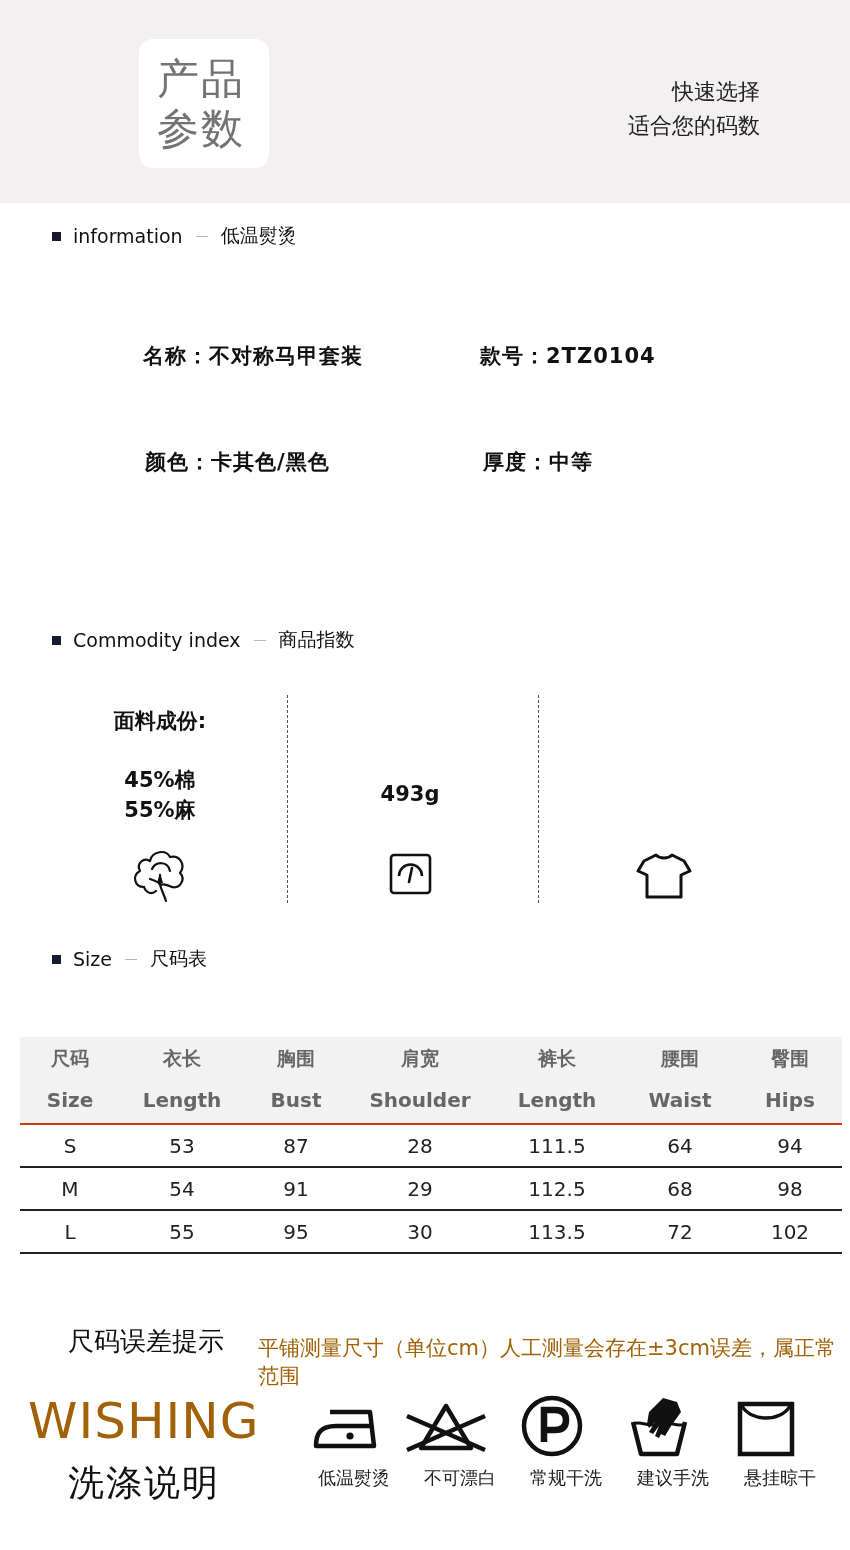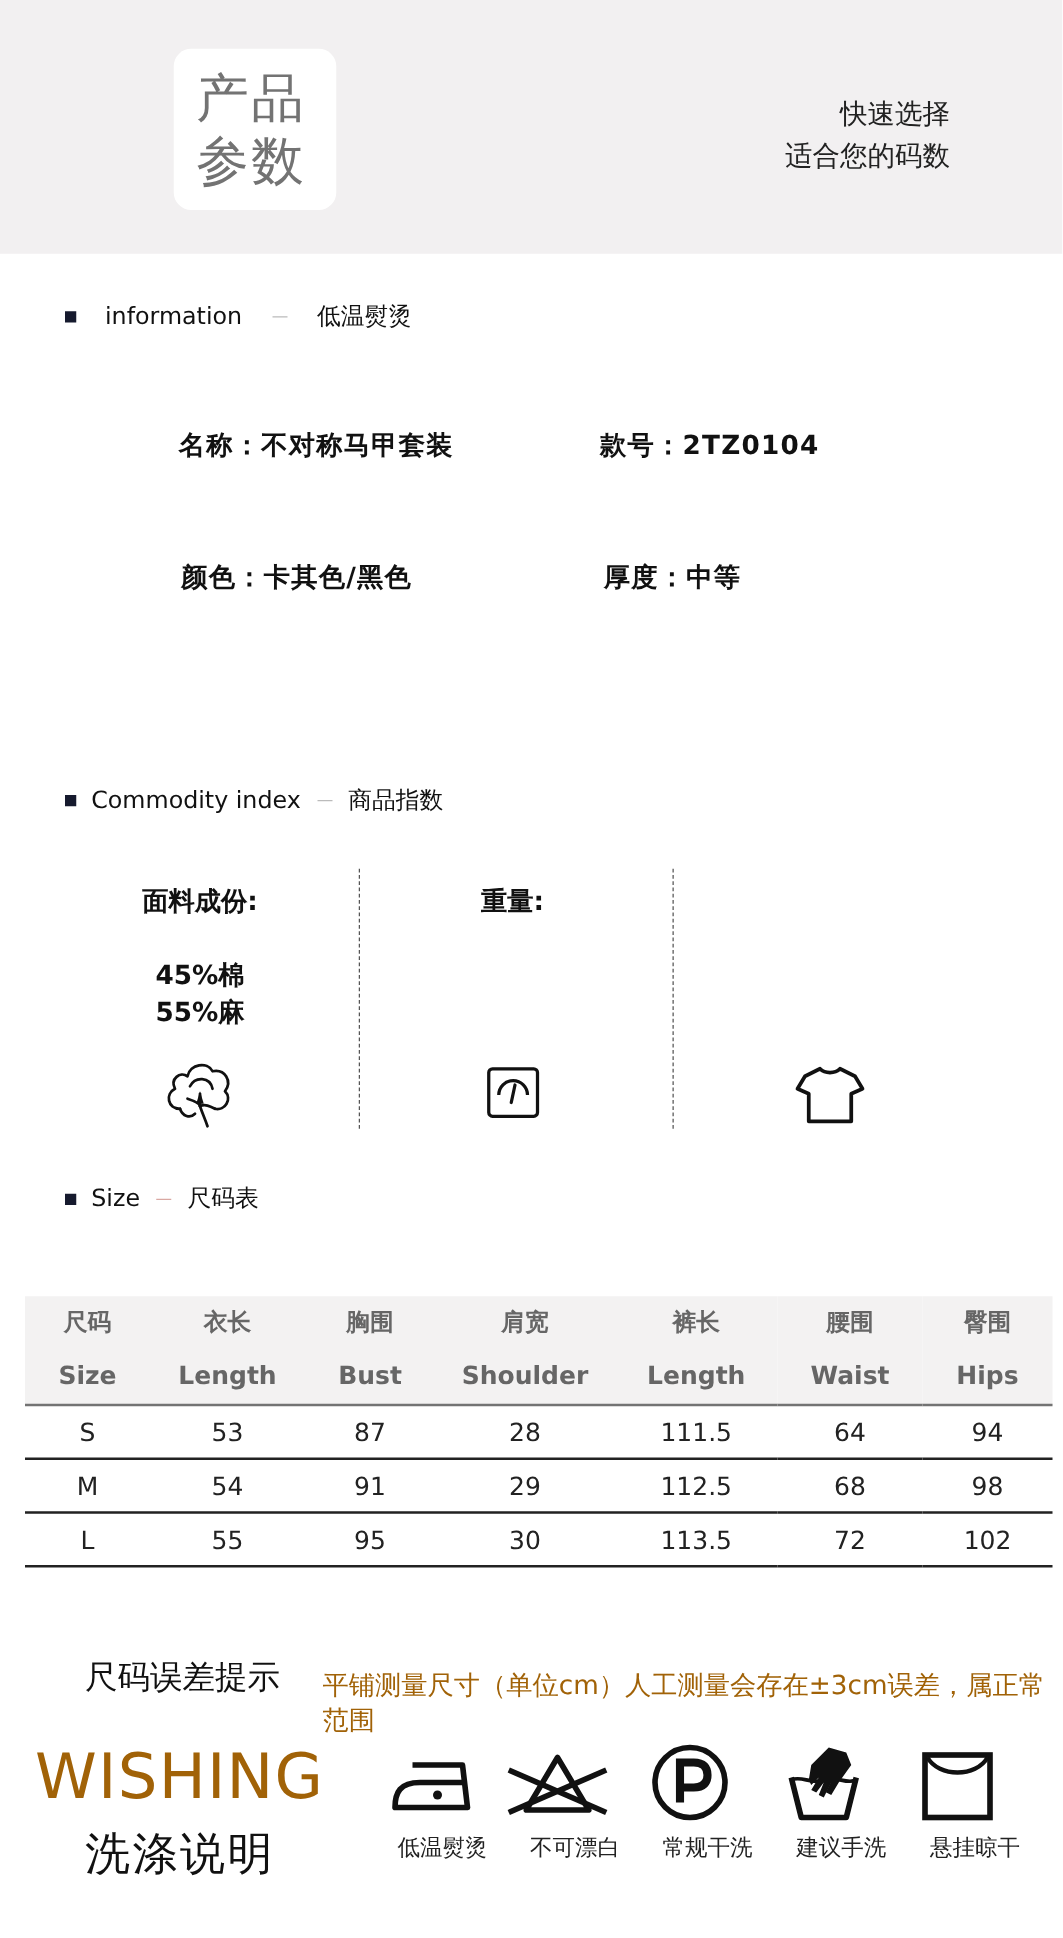--- a/index.html
+++ b/index.html
@@ -33,21 +33,21 @@
   .col .val { position: absolute; left: 0; width: 100%; font-size: 21px; font-weight: bold; line-height: 30px; }
   .col .icon { position: absolute; left: 50%; transform: translateX(-50%); top: 152px; width: 60px; height: 56px; }
   .vdash { position: absolute; top: 695px; height: 208px; width: 0; border-left: 1px dashed #555; }
 
   
   .size-table { position: absolute; left: 20px; top: 1037px; width: 822px; border-collapse: collapse; }
   .size-table thead tr { background: #f3f2f2; }
   .size-table th { font-weight: bold; color: #666; text-align: center; padding: 0; }
   .size-table th .zh { display: block; height: 43px; line-height: 43px; font-size: 19px; }
   .size-table th .en { display: block; height: 43px; line-height: 41px; font-size: 20px; }
-  .size-table thead tr th { border-bottom: 2px solid #737373; }
+  .size-table thead tr th { border-bottom: 2px solid #c2410c; }
   .size-table td { text-align: center; height: 43px; font-size: 20px; color: #222; border-bottom: 2px solid #222; }
 
   
   .note-title { position: absolute; left: 68px; top: 1324px; font-size: 26px; color: #111; }
   .note-text { position: absolute; left: 258px; top: 1334px; font-size: 21px; color: #a16207; }
 
   
   .brand { position: absolute; left: 28px; top: 1392px; font-size: 50px; letter-spacing: 1px; color: #a16207; font-family: "DejaVu Sans", sans-serif; }
   .wash-title { position: absolute; left: 68px; top: 1459px; font-size: 36px; color: #111; letter-spacing: 2px; }
   .care { position: absolute; top: 1394px; width: 100px; text-align: right; }
@@ -59,21 +59,21 @@
 
 <div class="header">
   <div class="header-badge">
     <div class="line l1">产品</div>
     <div class="line l2">参数</div>
   </div>
   <div class="header-sub s1">快速选择</div>
   <div class="header-sub s2">适合您的码数</div>
 </div>
 
-<div class="section-title" style="top:241px;gap:11px;">
+<div class="section-title" style="top:224px;">
   <span class="sq"></span>
   <span class="en">information</span>
   <span class="dash"></span>
   <span class="zh">低温熨烫</span>
 </div>
 
 <div class="info-field" style="left:143px; top:342px;">名称：不对称马甲套装</div>
 <div class="info-field" style="left:480px; top:342px;">款号：2TZ0104</div>
 <div class="info-field" style="left:145px; top:448px;">颜色：卡其色/黑色</div>
 <div class="info-field" style="left:483px; top:448px;">厚度：中等</div>
@@ -98,21 +98,21 @@
       <path d="M30 28 L30 38"></path>
       <path d="M30 38 C32 44 34 48 36 54"></path>
     </g>
     <path d="M27 36 L30 26 L33 36 Z" fill="#111"></path>
   </svg>
 </div>
 
 <div class="vdash" style="left:287px;"></div>
 
 <div class="col" style="left:310px; width:200px;">
-  <div class="lbl">重量:</div>
+  <div class="val" style="top:84px;">493g</div>
   <svg class="icon" viewBox="0 0 60 56" width="60" height="56">
     <rect x="11" y="8" width="39" height="38" rx="3" fill="none" stroke="#111" stroke-width="2.6"></rect>
     <path d="M19 29 A11.5 11.5 0 0 1 42 29" fill="none" stroke="#111" stroke-width="2.6"></path>
     <path d="M32 21 L29 35" stroke="#111" stroke-width="2.6" stroke-linecap="round"></path>
   </svg>
 </div>
 
 <div class="vdash" style="left:538px;"></div>
 
 <div class="col" style="left:564px; width:200px;">

